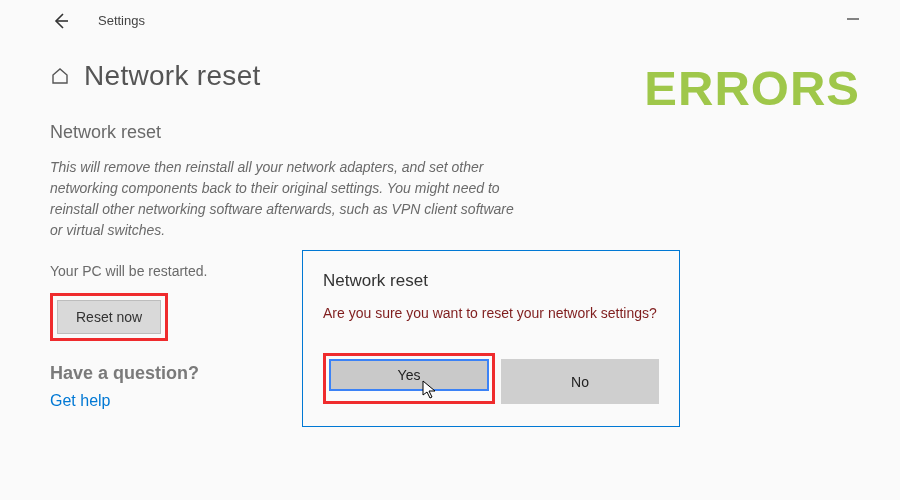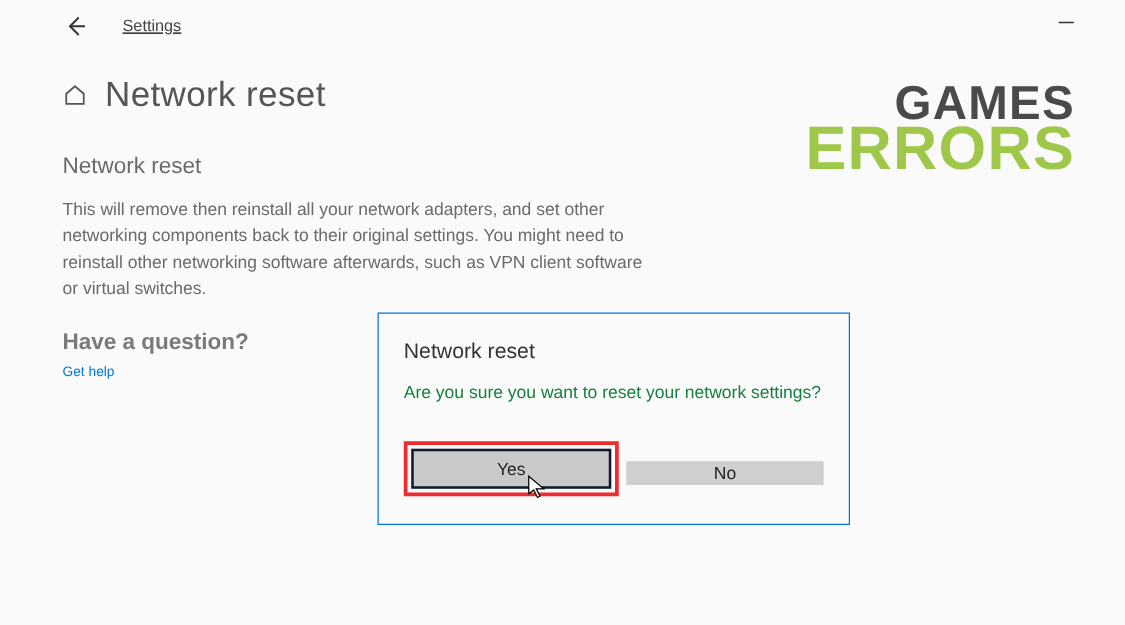--- a/index.html
+++ b/index.html
@@ -10,21 +10,20 @@
       font-family: "Segoe UI", -apple-system, sans-serif;
       position: relative;
       overflow: hidden;
     }
     .top-bar {
       display: flex;
       align-items: center;
       justify-content: space-between;
       padding: 8px 12px 8px 48px;
       height: 40px;
-      text-decoration: underline;
     }
     .top-left { display: flex; align-items: center; }
     .back-arrow {
       position: absolute;
       left: 50px;
       top: 10px;
       width: 22px;
       height: 22px;
       display: flex;
       align-items: center;
@@ -65,20 +64,21 @@
       color: #6a6a6a;
       font-weight: 400;
       margin-bottom: 14px;
     }
     .desc {
       font-size: 14px;
       color: #6a6a6a;
       line-height: 1.5;
       margin-bottom: 22px;
       max-width: 480px;
+      font-style: italic;
     }
     .restart-note {
       font-size: 14px;
       color: #6a6a6a;
       margin-bottom: 14px;
     }
     .reset-btn-wrap {
       display: inline-block;
       border: 3px solid #ef2b2d;
       padding: 4px;
@@ -93,41 +93,41 @@
       cursor: pointer;
       font-family: inherit;
     }
     .question {
       font-size: 18px;
       color: #7a7a7a;
       font-weight: 700;
       margin-bottom: 8px;
     }
     .help-link {
-      font-size: 11px;
+      font-size: 16px;
       color: #0078d4;
       cursor: pointer;
     }
     .dialog {
       position: absolute;
       left: 302px;
       top: 250px;
       width: 378px;
       background: #fafafa;
       border: 1px solid #0078d4;
       padding: 20px 20px 22px 20px;
     }
     .dialog-title {
       font-size: 17px;
       color: #333;
       margin-bottom: 14px;
     }
     .dialog-msg {
       font-size: 14px;
-      color: #15803d;
+      color: #7f1d1d;
       margin-bottom: 32px;
     }
     .dialog-btns {
       display: flex;
       gap: 0;
     }
     .yes-wrap {
       border: 3px solid #ef2b2d;
       padding: 3px;
       display: inline-block;
@@ -138,22 +138,22 @@
       background: #ccc;
       border: 1px solid #999;
       font-size: 14px;
       color: #222;
       cursor: pointer;
       font-family: inherit;
       display: flex;
       align-items: center;
       justify-content: center;
     }
-    .dlg-btn.yes { border: 2px solid #0f172a; background: #c9c9c9; }
-    .dlg-btn.no { border: none; background: #cfcfcf; margin-left: 6px; align-self: center; height: 19px; margin-top: 6px; }
+    .dlg-btn.yes { border: 2px solid #3b82f6; background: #c9c9c9; }
+    .dlg-btn.no { border: none; background: #cfcfcf; margin-left: 6px; align-self: center; height: 45px; margin-top: 6px; }
     .cursor {
       position: absolute;
       left: 422px;
       top: 380px;
       width: 16px;
       height: 20px;
       pointer-events: none;
       z-index: 50;
     }
     .watermark {
@@ -203,20 +203,24 @@
     <svg width="20" height="20" viewBox="0 0 20 20">
         <path d="M3 9 L10 3 L17 9 V17 H3 Z" fill="none" stroke="#555" stroke-width="1.4"></path>
       </svg>
   </span>
   <span class="page-title">Network reset</span>
 </div>
 
 <div class="content">
   <div class="section-title">Network reset</div>
   <div class="desc">This will remove then reinstall all your network adapters, and set other networking components back to their original settings. You might need to reinstall other networking software afterwards, such as VPN client software or virtual switches.</div>
+  <div class="restart-note">Your PC will be restarted.</div>
+  <div class="reset-btn-wrap">
+    <button class="reset-btn">Reset now</button>
+  </div>
   <div class="question">Have a question?</div>
   <div class="help-link">Get help</div>
 </div>
 
 <div class="dialog">
   <div class="dialog-title">Network reset</div>
   <div class="dialog-msg">Are you sure you want to reset your network settings?</div>
   <div class="dialog-btns">
     <span class="yes-wrap">
       <button class="dlg-btn yes">Yes</button>
@@ -225,15 +229,14 @@
   </div>
 </div>
 
 <div class="cursor">
   <svg width="16" height="20" viewBox="0 0 16 20">
       <path d="M1 1 L1 15 L5 12 L8 18 L10 17 L7 11 L13 11 Z" fill="#fff" stroke="#000" stroke-width="1"></path>
     </svg>
 </div>
 
 <div class="watermark">
-  <div class="wm-games">GAMES</div>
   <div class="wm-errors">ERRORS</div>
 </div>
 
 </body></html>

